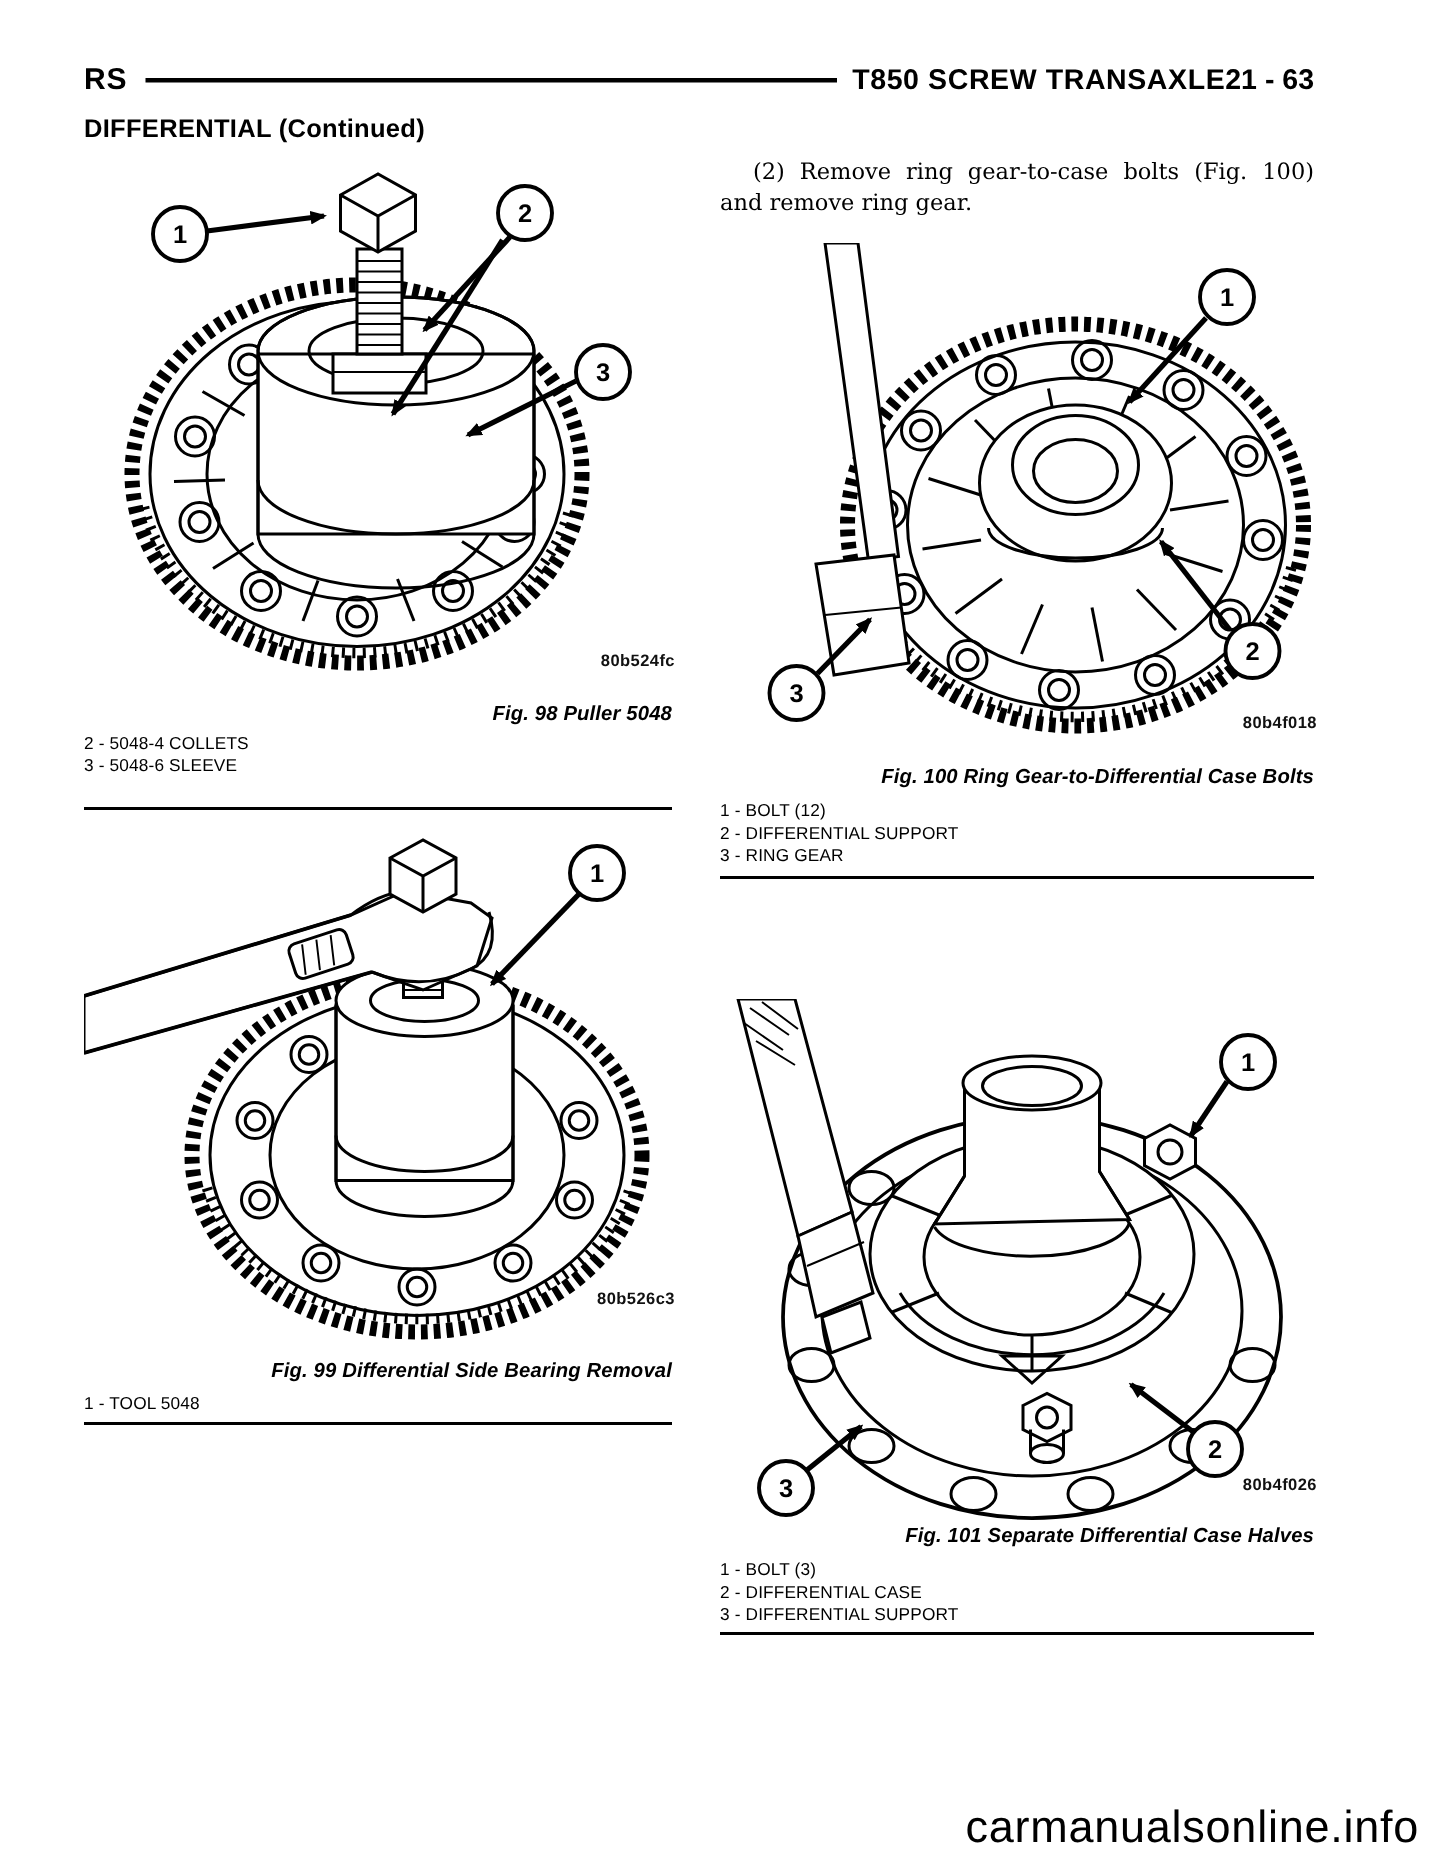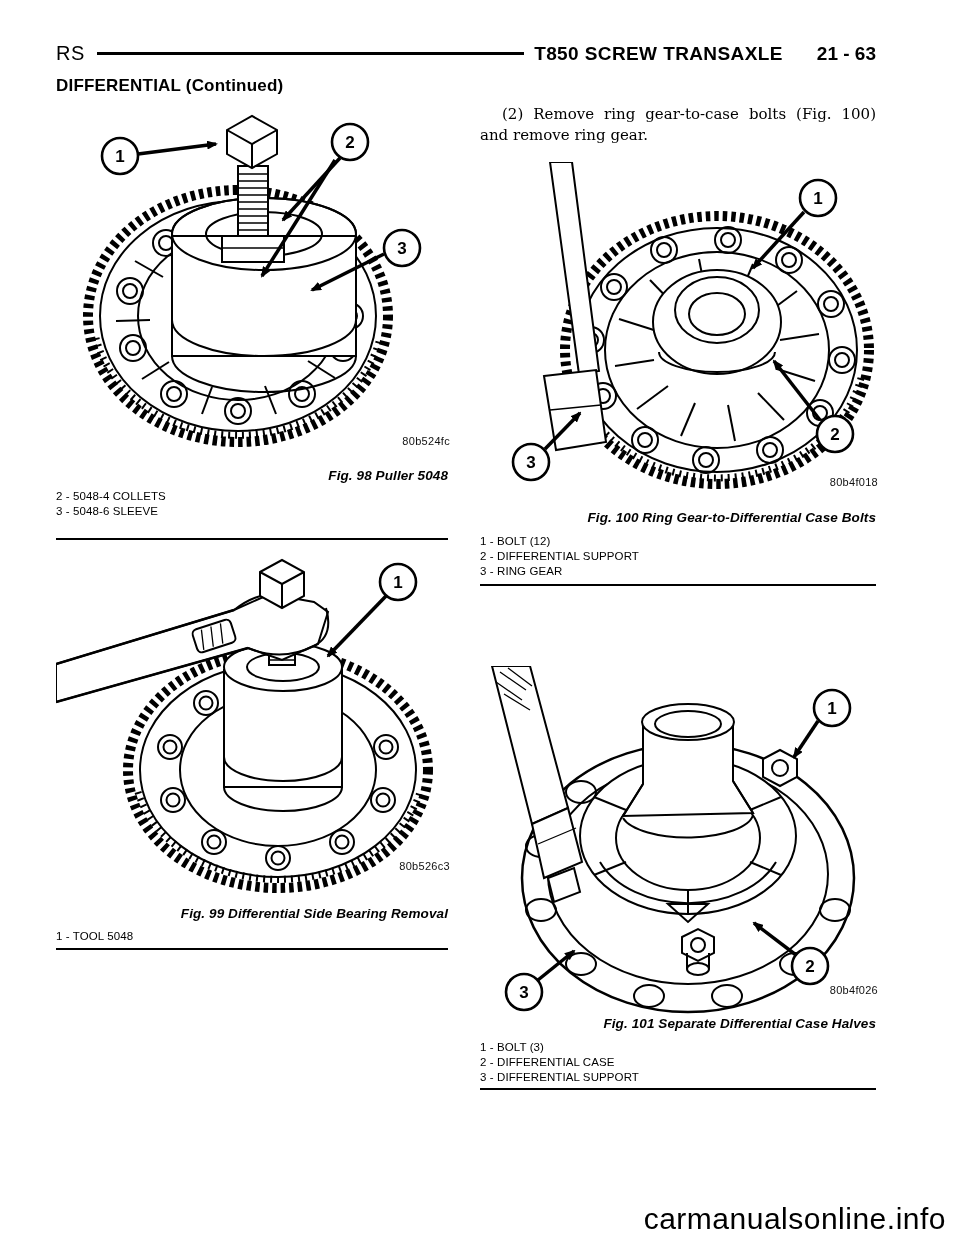--- a/index.html
+++ b/index.html
@@ -2,34 +2,34 @@
 <html><head>
 <meta charset="utf-8">
 <style>
   html,body{margin:0;padding:0;background:#e8e8e8;}
   #page{position:relative;width:960px;height:1242px;background:#ffffff;overflow:hidden;
         font-family:"Liberation Sans",sans-serif;color:#000;}
   .abs{position:absolute;}
 
   
   #hdr{top:42px;left:56px;right:84px;display:flex;align-items:center;}
-  .hdr-code{font-size:20px;font-weight:normal;letter-spacing:0.5px;}
+  .hdr-code{font-size:20px;font-weight:bold;letter-spacing:0.5px;}
   .hdr-rule{flex:1;height:3px;background:#000;margin:0 10px 0 12px;}
   .hdr-title{font-size:19px;font-weight:bold;letter-spacing:0.4px;white-space:nowrap;}
-  .hdr-page{font-size:19px;font-weight:bold;margin-left:34px;white-space:nowrap;}
+  .hdr-page{font-size:19px;font-weight:bold;white-space:nowrap;}
   #sect{top:76px;left:56px;font-size:17px;font-weight:bold;letter-spacing:0.2px;}
 
   
   .para{font-family:"DejaVu Serif","Liberation Serif",serif;font-size:15px;line-height:21px;
         text-align:justify;text-indent:22px;}
 
   
   .fig{overflow:visible;}
   .fig svg{display:block;}
-  .figcode{position:absolute;font-size:11px;font-weight:normal;letter-spacing:0.3px;color:#111;}
+  .figcode{position:absolute;font-size:11px;font-weight:bold;letter-spacing:0.3px;color:#111;}
   .figcap{font-size:13.5px;font-weight:bold;font-style:italic;text-align:right;letter-spacing:0.1px;}
   .legend{font-size:11.5px;line-height:15px;letter-spacing:0.1px;}
   .rule{height:2px;background:#000;}
 
   
   .ln{fill:none;stroke:#000;stroke-width:2;}
   .ln25{fill:none;stroke:#000;stroke-width:2.5;}
   .thin{fill:none;stroke:#000;stroke-width:1.3;}
   .teeth{fill:none;stroke:#000;stroke-width:10;stroke-dasharray:4.5 4;}
   .hatch{fill:none;stroke:#000;stroke-width:7;stroke-dasharray:2 5;}

